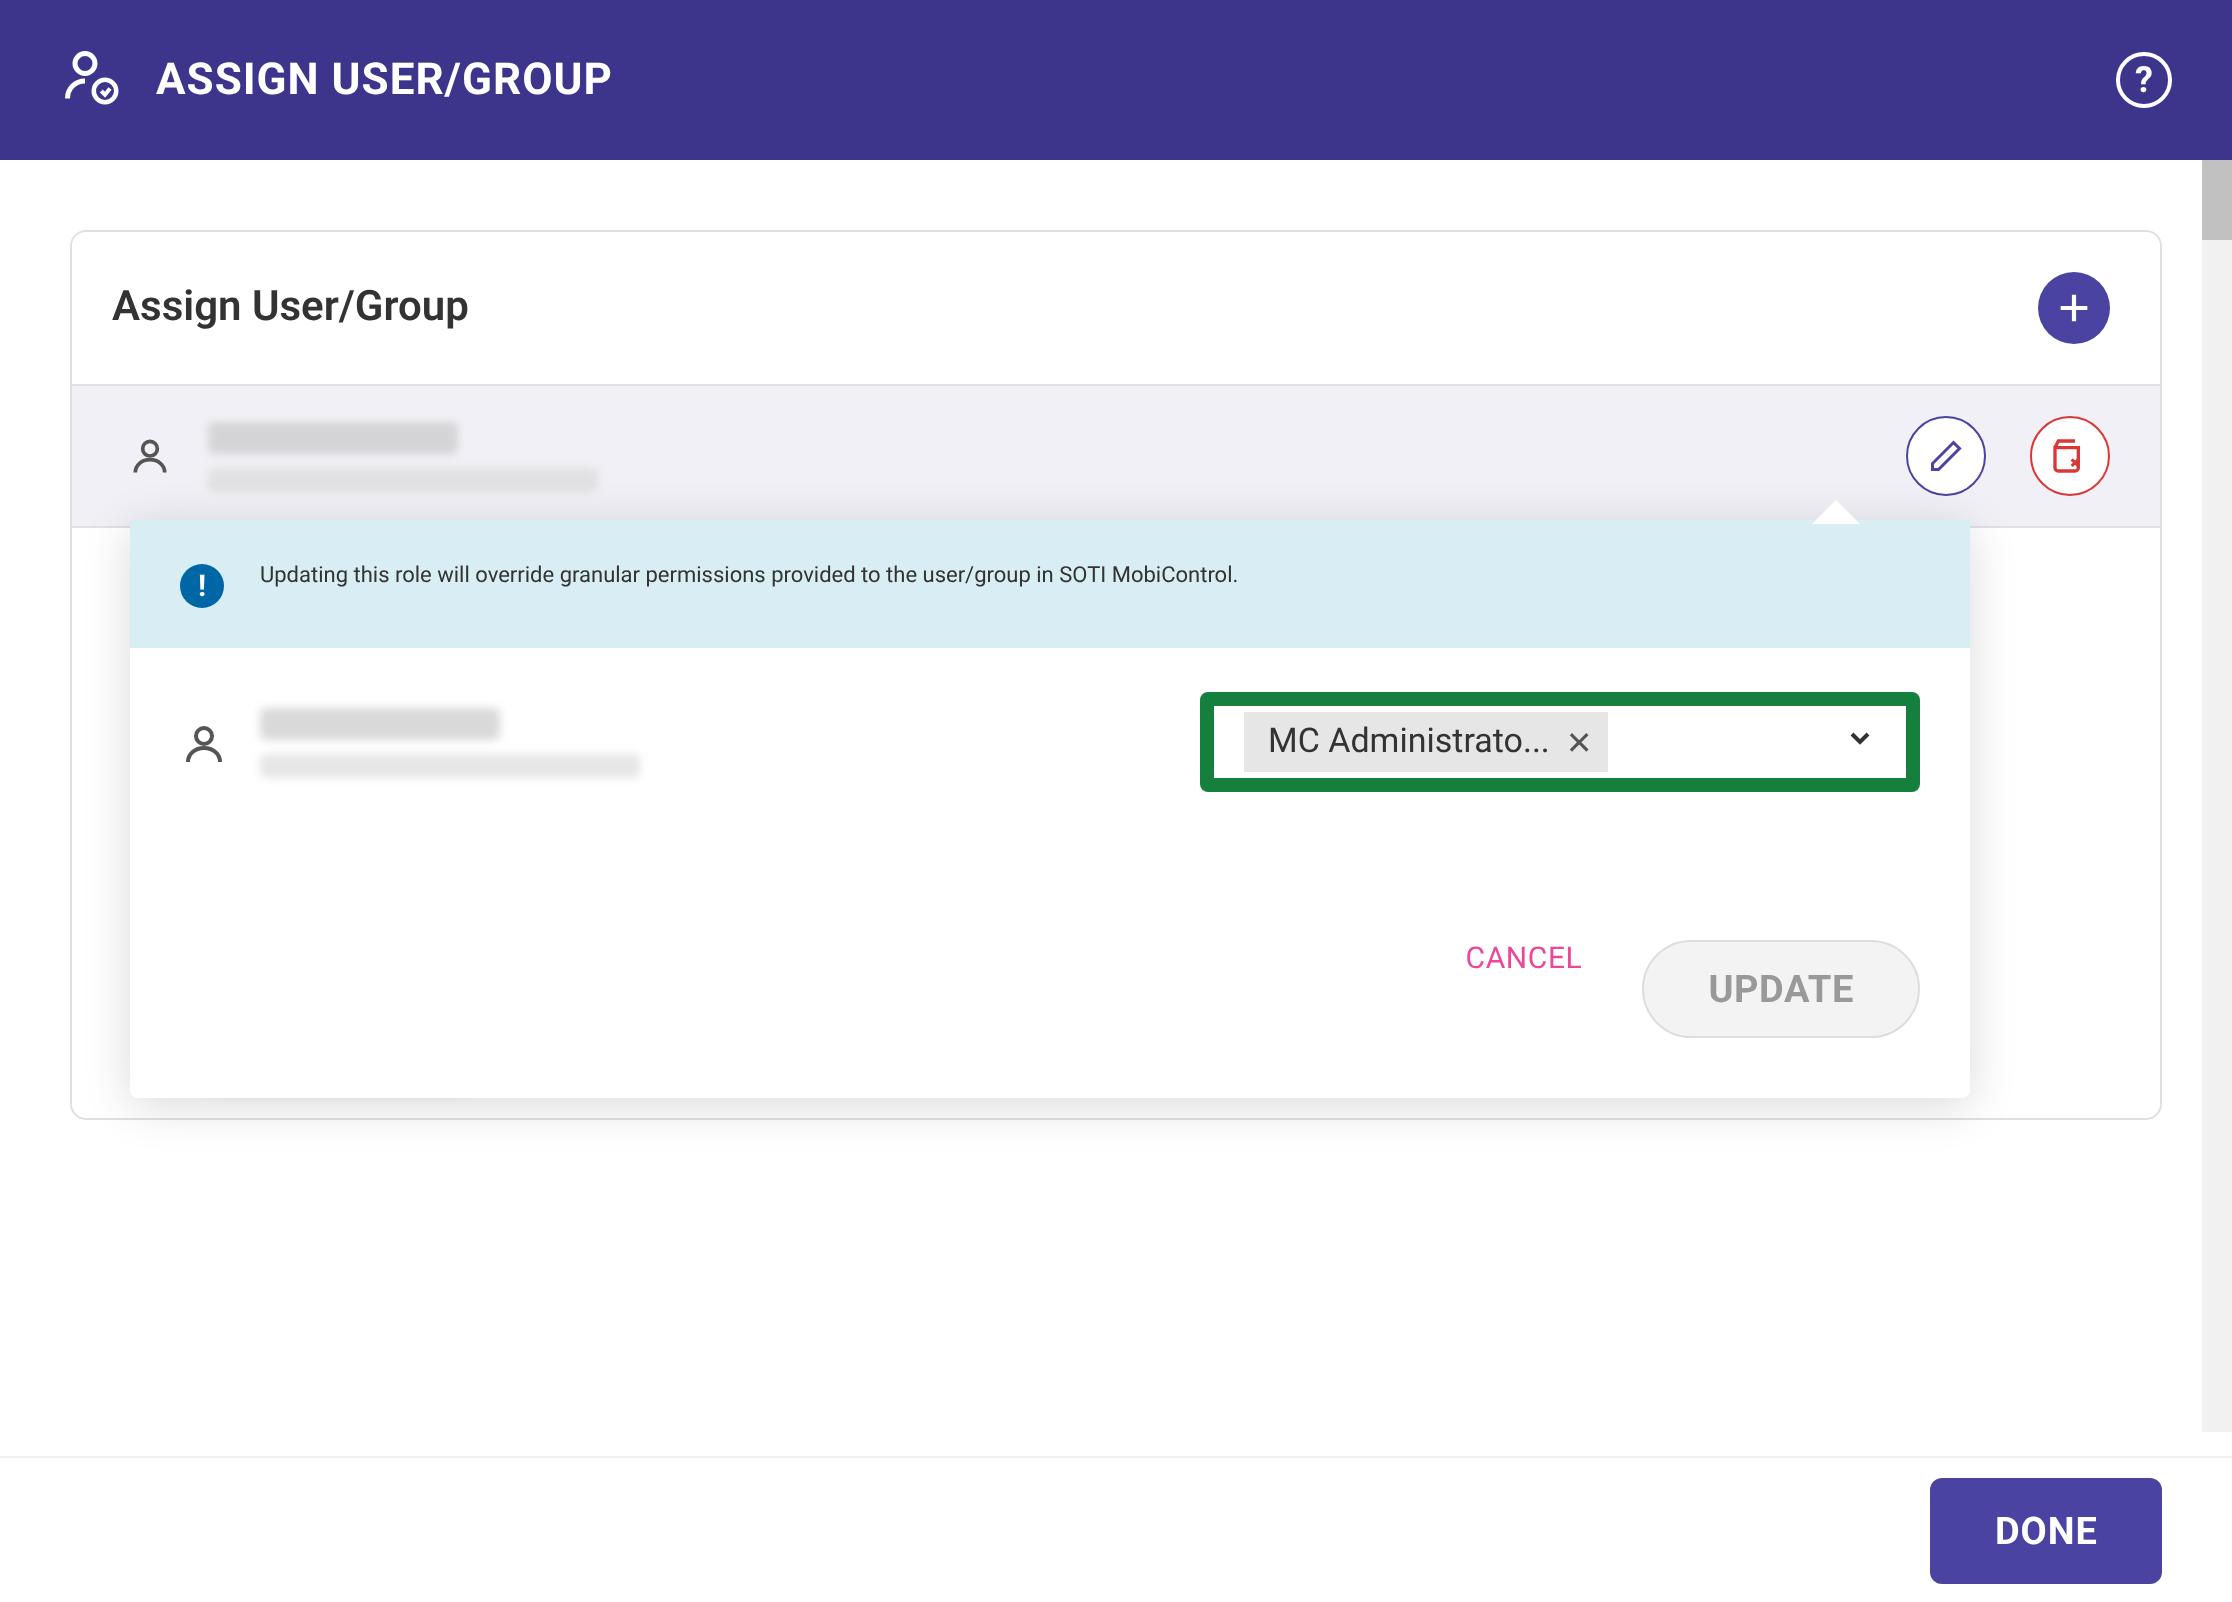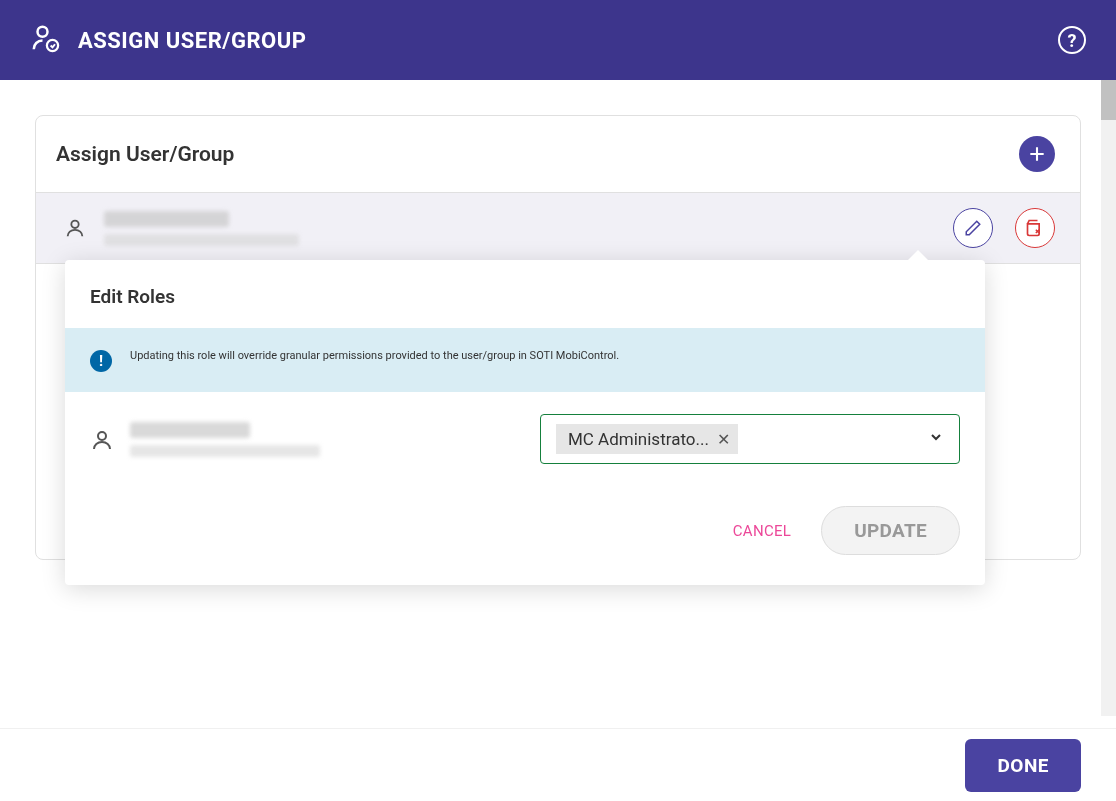--- a/index.html
+++ b/index.html
@@ -214,23 +214,23 @@
       line-height: 1.45;
     }
     .role-row {
       display: flex;
       align-items: center;
       padding: 22px 25px;
       gap: 18px;
     }
     .role-select {
       margin-left: auto;
-      width: 420px;
+      width: 360px;
       height: 50px;
-      border: 1px solid #15803d;
+      border: 7px solid #15803d;
       border-radius: 4px;
       display: flex;
       align-items: center;
       padding: 0 15px;
       gap: 4px;
       position: relative;
     }
     .role-chip {
       background: #e6e6e6;
       padding: 5px 8px 5px 12px;
@@ -266,20 +266,21 @@
     .btn-update {
       background: #f3f3f3;
       border: 1px solid #dddddd;
       color: #999999;
       padding: 12px 32px;
       border-radius: 26px;
       font-size: 19px;
       font-weight: 700;
       cursor: pointer;
       letter-spacing: 0.3px;
+      margin-top: 32px;
     }
     .footer {
       position: absolute;
       bottom: 0;
       left: 0;
       right: 0;
       height: 73px;
       display: flex;
       align-items: center;
       justify-content: flex-end;
@@ -422,21 +423,20 @@
         <div class="user-info">
             <div class="blurred-name" style="width:82px"></div>
             <div class="blurred-email" style="width:130px"></div>
           </div>
       </div>
     </div>
   </div>
 </div>
 
 <div class="popover">
-  <div class="popover-title">Edit Roles</div>
   <div class="info-banner">
     <div class="info-icon">!</div>
     <div class="info-text">Updating this role will override granular permissions provided to the user/group in SOTI MobiControl.</div>
   </div>
   <div class="role-row">
     <span class="user-icon">
       <svg width="24" height="24" viewBox="0 0 24 24" fill="none" stroke="#555" stroke-width="2">
         <circle cx="12" cy="8" r="4"></circle>
         <path d="M4 21c0-4 3.5-7 8-7s8 3 8 7"></path>
       </svg>

